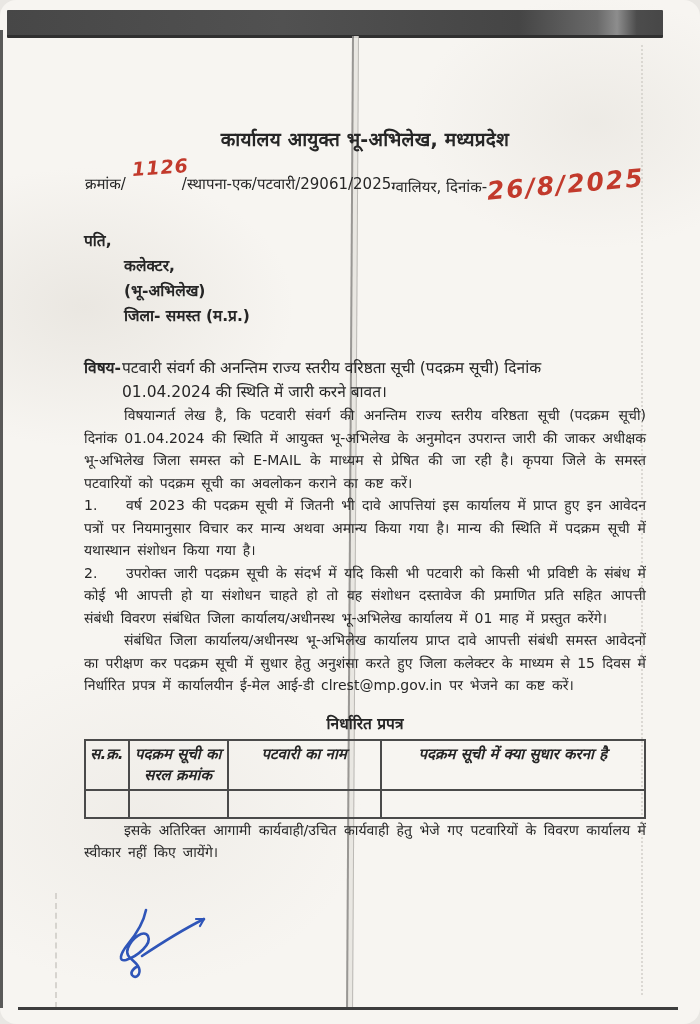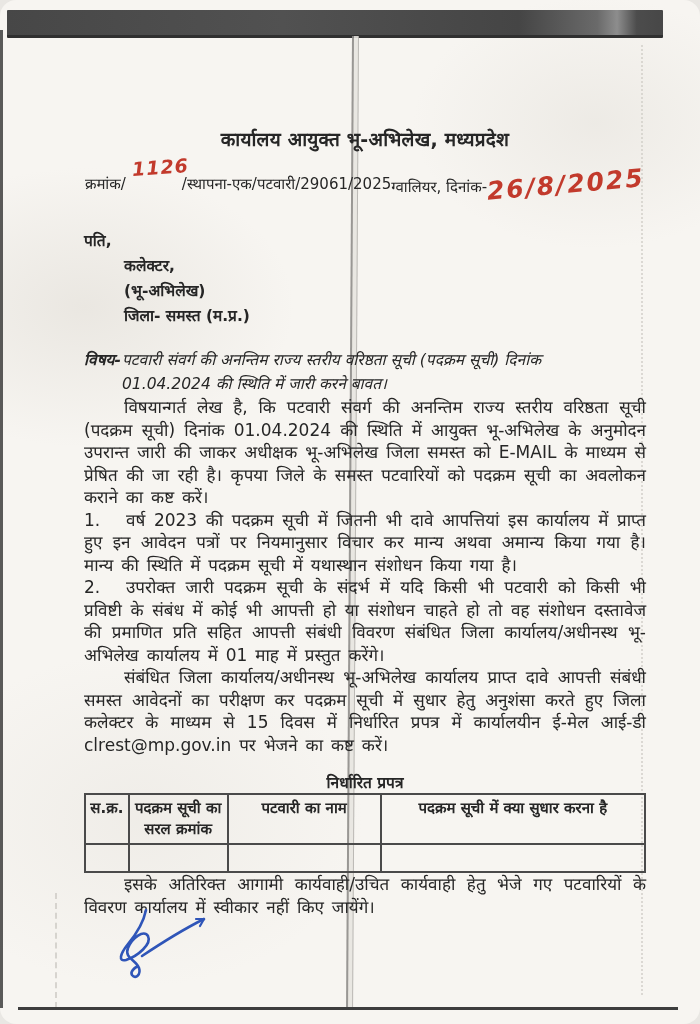--- a/index.html
+++ b/index.html
@@ -39,30 +39,30 @@
   .title{font-size:19px;font-weight:bold;text-align:center;letter-spacing:.2px;}
   .ref-line{position:relative;display:flex;justify-content:center;margin-top:21px;font-size:15px;}
   .ref-left{white-space:nowrap;}
   .ref-gap{display:inline-block;width:56px;}
   .hw{color:#c23a2c;font-style:italic;}
   .hw-number{position:absolute;left:48px;top:-17px;font-size:19px;transform:rotate(-4deg);letter-spacing:1px;font-weight:bold;}
   .ref-right{white-space:nowrap;}
   .hw-date{display:inline-block;font-size:25px;font-weight:bold;transform:rotate(-5deg) translateY(-3px);letter-spacing:2px;vertical-align:middle;}
   .salutation{margin-top:27px;font-size:15.5px;font-weight:bold;}
   .addressee{margin-left:40px;margin-top:3px;font-size:15.5px;font-weight:bold;line-height:25px;}
-  .subject-row{display:flex;margin-top:19px;font-size:15.5px;line-height:24px;font-style:italic;}
+  .subject-row{display:flex;margin-top:27px;font-size:15.5px;line-height:24px;}
   .subject-label{flex:0 0 38px;font-weight:bold;}
   .subject-text{flex:1;}
-  p.para{margin:0;font-size:17px;line-height:22.5px;text-align:justify;word-spacing:2.5px;}
+  p.para{margin:0;font-size:14px;line-height:22.5px;text-align:justify;word-spacing:2.5px;}
   .p1{margin-top:25px;text-indent:40px;}
   .pt{margin-top:9px;}
   .pt .num{display:inline-block;width:42px;}
   .p2{margin-top:1px;text-indent:40px;}
   .form-title{margin-top:15px;text-align:center;font-size:15.5px;font-weight:bold;}
-  table.form{border-collapse:collapse;width:562px;table-layout:fixed;}
+  table.form{border-collapse:collapse;margin-top:5px;width:562px;table-layout:fixed;font-style:italic;}
   table.form td,table.form th{border:2px solid #4a4a4a;font-size:15px;font-weight:bold;line-height:21px;padding:3px 4px;vertical-align:top;text-align:center;}
   .col1{width:42px;}.col2{width:95px;}.col3{width:147px;}.col4{width:254px;}
   tr.empty-row td{height:20px;}
   .closing{margin-top:8px;text-indent:40px;}
   .signature{position:absolute;left:108px;top:898px;width:110px;height:92px;}
 </style>
 </head>
 <body>
 
 <div class="page">

